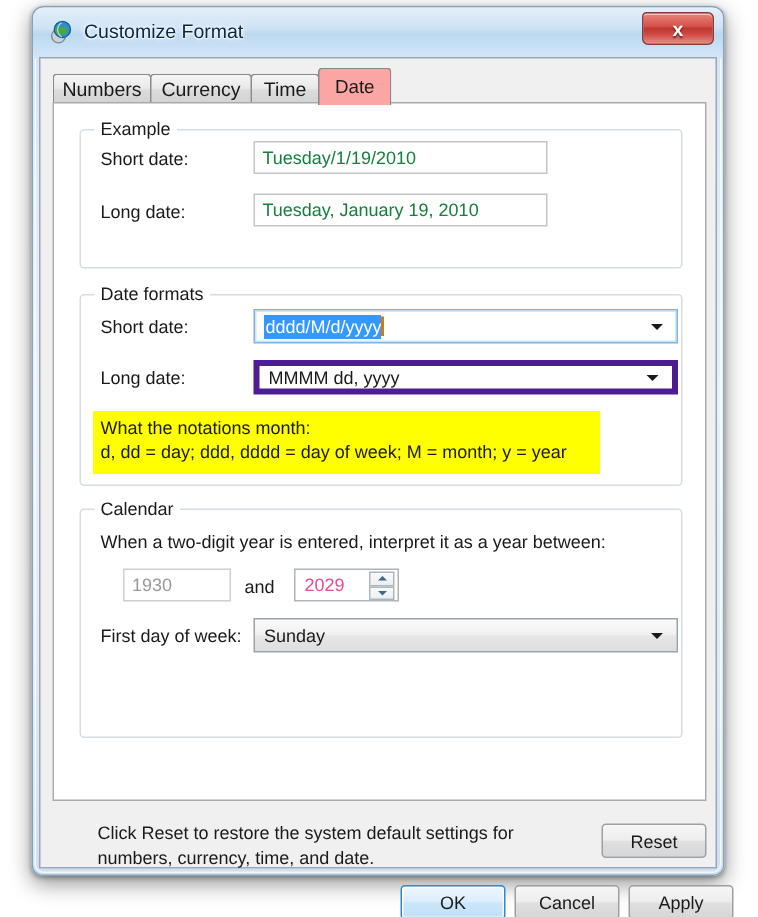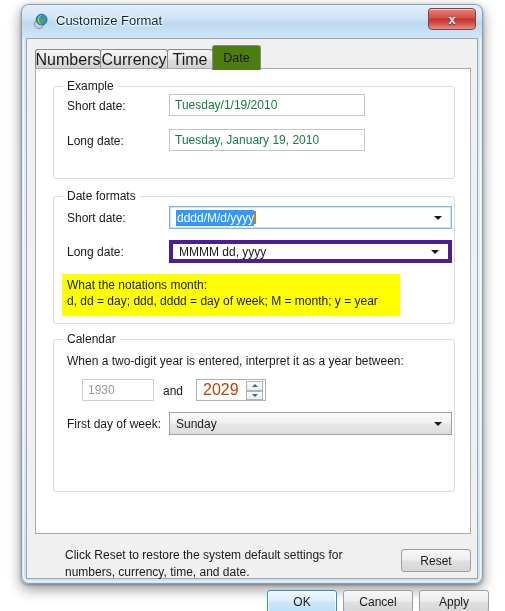--- a/index.html
+++ b/index.html
@@ -100,32 +100,32 @@
   }
   .tab {
     position: absolute;
     top: 4px;
     height: 20px;
     box-sizing: border-box;
     border: 1px solid #8a8a8a;
     border-bottom: none;
     border-radius: 3px 3px 0 0;
     background: linear-gradient(180deg, #f6f6f6 0%, #e8e8e8 48%, #dcdcdc 52%, #d2d2d2 100%);
-    font-size: 16px;
+    font-size: 13px;
     color: #1a1a1a;
     display: flex;
     align-items: center;
     justify-content: center;
     padding: 0 8px;
     cursor: pointer;
   }
   .tab.active {
     top: 0px;
     height: 25px;
-    background: #4d7c0f;
+    background: #fca5a5;
     border-color: #8a8a8a;
     z-index: 5;
     font-size: 12.5px;
   }
 
   #tabpanel {
     position: absolute;
     left: 8px; top: 29px;
     width: 436px;
     height: 466px;
@@ -235,22 +235,22 @@
     background: #ffffff;
     border: 1px solid #ccd0d4;
   }
   .spinbox {
     position: absolute;
     box-sizing: border-box;
     border: 1px solid #aeb3b8;
     background: #ffffff;
     display: flex;
     align-items: center;
-    font-size: 16px;
-    color: #c2410c;
+    font-size: 12px;
+    color: #ec4899;
   }
   .spin-buttons {
     position: absolute;
     right: 2px; top: 1px;
     width: 17px; height: 19px;
     display: flex;
     flex-direction: column;
   }
   .spin-btn {
     flex: 1;

